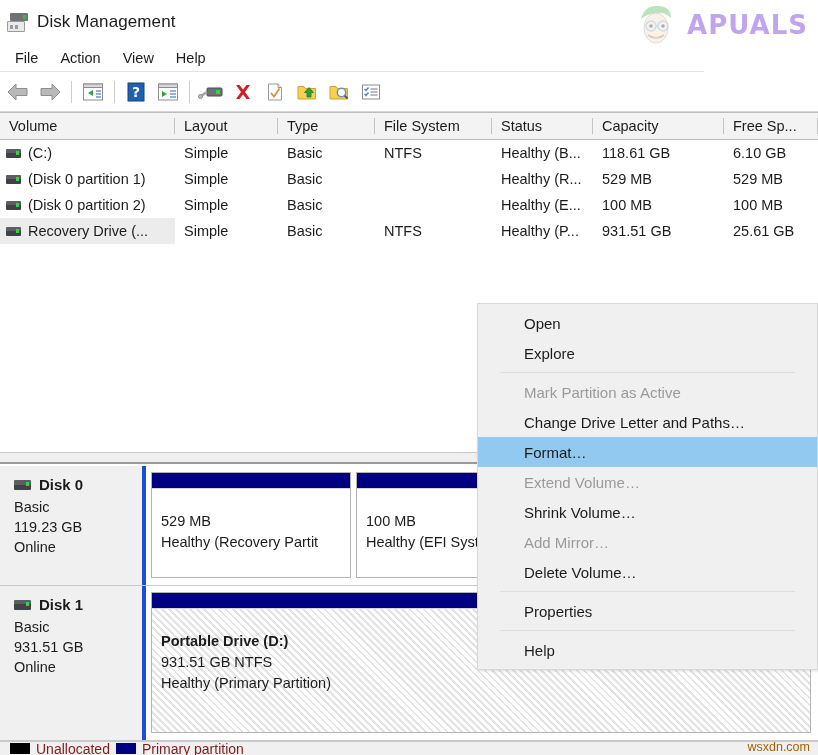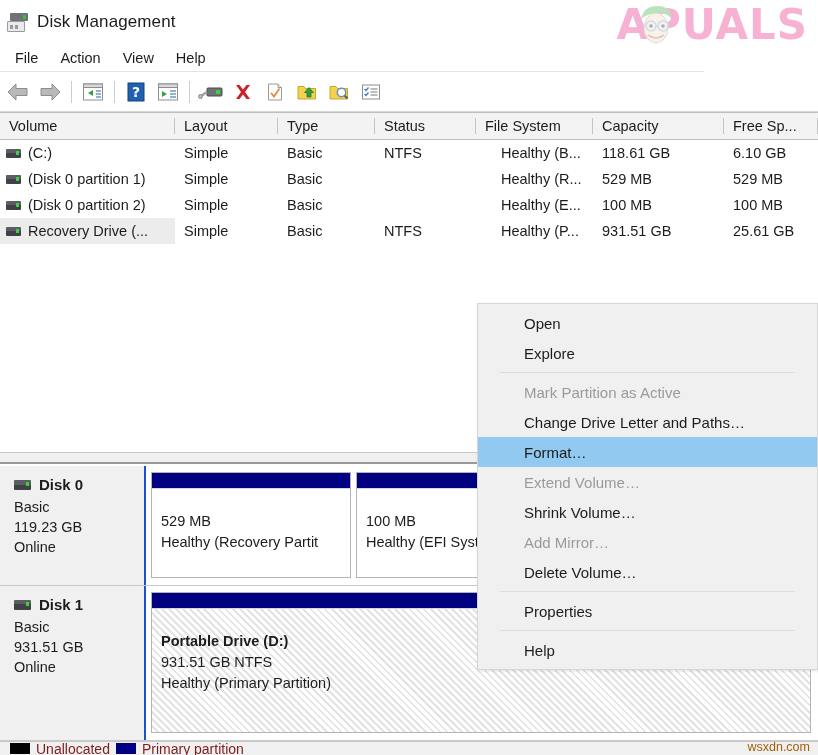--- a/index.html
+++ b/index.html
@@ -47,22 +47,22 @@
     position: absolute; right: 6px; top: 2px;
     width: 222px; height: 46px;
     opacity: 0.42;
     pointer-events: none;
   }
   .appuals-logo .word {
     position: absolute; left: 0; top: 0;
     width: 222px; height: 46px;
     font-family: "DejaVu Sans", sans-serif;
     font-weight: bold;
-    font-size: 42px;
-    color: #ec4899;
+    font-size: 26px;
+    color: #6d28d9;
     letter-spacing: 1px;
     line-height: 46px;
     text-align: right;
     padding-right: 4px;
   }
   .appuals-logo .face {
     position: absolute; left: 44px; top: 0px; width: 44px; height: 46px;
   }
 
   
@@ -154,21 +154,21 @@
     background: #ffffff;
     overflow: hidden;
   }
   .disk-row {
     display: flex; position: relative;
     border-bottom: 1px solid #c9c9c9;
   }
   .disk-info {
     width: 146px; flex: 0 0 146px;
     background: #f0f0f0;
-    border-right: 2px solid #1d4ed8;
+    border-right: 4px solid #1d4ed8;
     padding: 10px 0 8px 14px;
   }
   .di-title {
     display: flex; align-items: center;
     font-size: 15px; font-weight: bold; color: #1c1c1c;
     margin-bottom: 4px;
   }
   .di-title .drive-ico { width: 17px; height: 10px; margin-right: 8px; }
   .di-line { font-size: 14.5px; color: #1c1c1c; line-height: 20px; }
 
@@ -381,22 +381,22 @@
       </svg>
     </div>
   </div>
 
   <div class="vol-panel">
 
     <div class="vol-head">
       <div class="vh-cell" style="width:175px">Volume</div>
       <div class="vh-cell" style="width:103px">Layout</div>
       <div class="vh-cell" style="width:97px">Type</div>
+      <div class="vh-cell" style="width:117px">File System</div>
       <div class="vh-cell" style="width:101px">Status</div>
-      <div class="vh-cell" style="width:117px">File System</div>
       <div class="vh-cell" style="width:131px">Capacity</div>
       <div class="vh-cell" style="width:94px">Free Sp...</div>
     </div>
 
     <div class="vol-rows">
 
       <div class="vol-row">
         <div class="vr-cell vr-vol" style="width:175px">
           <span class="drive-ico"></span>
           <span>(C:)</span>

